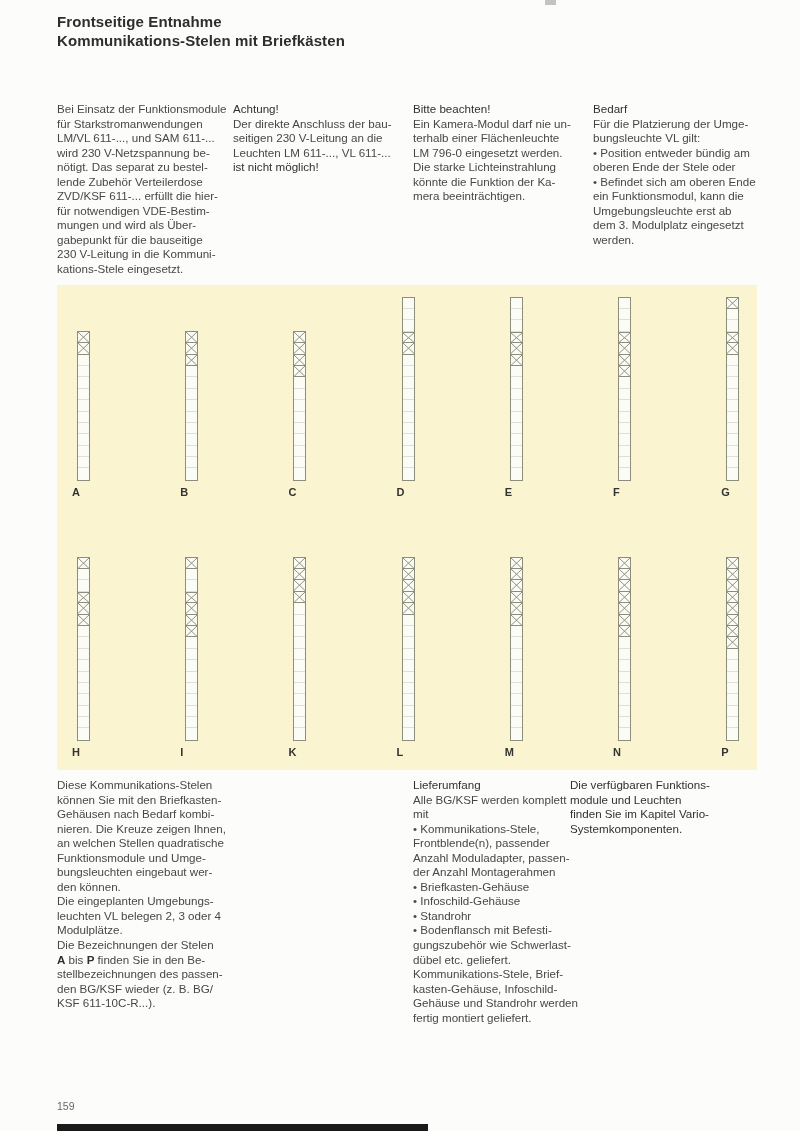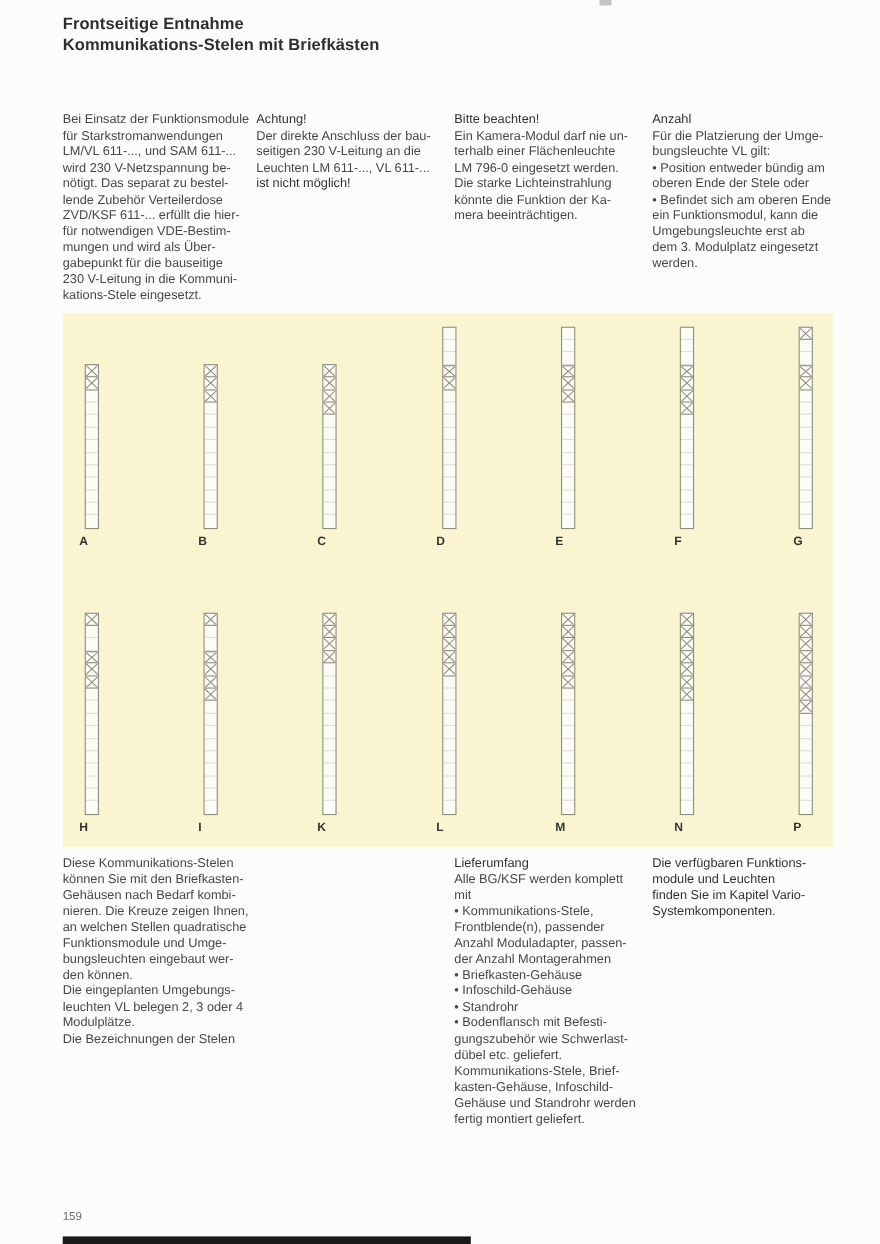--- a/index.html
+++ b/index.html
@@ -61,21 +61,21 @@
       <div class="textcol" style="left: 413px;">
         <div class="tb b">Bitte beachten!</div>
         <div class="tb">Ein Kamera-Modul darf nie un-
 terhalb einer Flächenleuchte
 LM 796-0 eingesetzt werden.
 Die starke Lichteinstrahlung
 könnte die Funktion der Ka-
 mera beeinträchtigen.</div>
       </div>
       <div class="textcol" style="left: 593px;">
-        <div class="tb b">Anzahl</div>
+        <div class="tb b">Bedarf</div>
         <div class="tb">Für die Platzierung der Umge-
 bungsleuchte VL gilt:
 • Position entweder bündig am
 oberen Ende der Stele oder
 • Befindet sich am oberen Ende
 ein Funktionsmodul, kann die
 Umgebungsleuchte erst ab
 dem 3. Modulplatz eingesetzt
 werden.</div>
       </div>
@@ -648,41 +648,45 @@
 Gehäusen nach Bedarf kombi-
 nieren. Die Kreuze zeigen Ihnen,
 an welchen Stellen quadratische
 Funktionsmodule und Umge-
 bungsleuchten eingebaut wer-
 den können.
 Die eingeplanten Umgebungs-
 leuchten VL belegen 2, 3 oder 4
 Modulplätze.
 Die Bezeichnungen der Stelen</div>
+        <div class="tb"><span class="b">A</span><span> bis </span><span class="b">P</span><span> finden Sie in den Be-
+stellbezeichnungen des passen-
+den BG/KSF wieder (z. B. BG/
+KSF 611-10C-R...).</span></div>
       </div>
       <div class="textcol" style="left: 413px;">
         <div class="tb b">Lieferumfang</div>
         <div class="tb">Alle BG/KSF werden komplett
 mit
 • Kommunikations-Stele,
 Frontblende(n), passender
 Anzahl Moduladapter, passen-
 der Anzahl Montagerahmen
 • Briefkasten-Gehäuse
 • Infoschild-Gehäuse
 • Standrohr
 • Bodenflansch mit Befesti-
 gungszubehör wie Schwerlast-
 dübel etc. geliefert.
 Kommunikations-Stele, Brief-
 kasten-Gehäuse, Infoschild-
 Gehäuse und Standrohr werden
 fertig montiert geliefert.</div>
       </div>
-      <div class="textcol" style="left: 593px;">
+      <div class="textcol" style="left: 570px;">
         <div class="tb b">Die verfügbaren Funktions-
 module und Leuchten
 finden Sie im Kapitel Vario-
 Systemkomponenten.</div>
       </div>
     </div>
 
   <div class="page-number">159</div>
   <div class="footer-bar"></div>
 </div>

